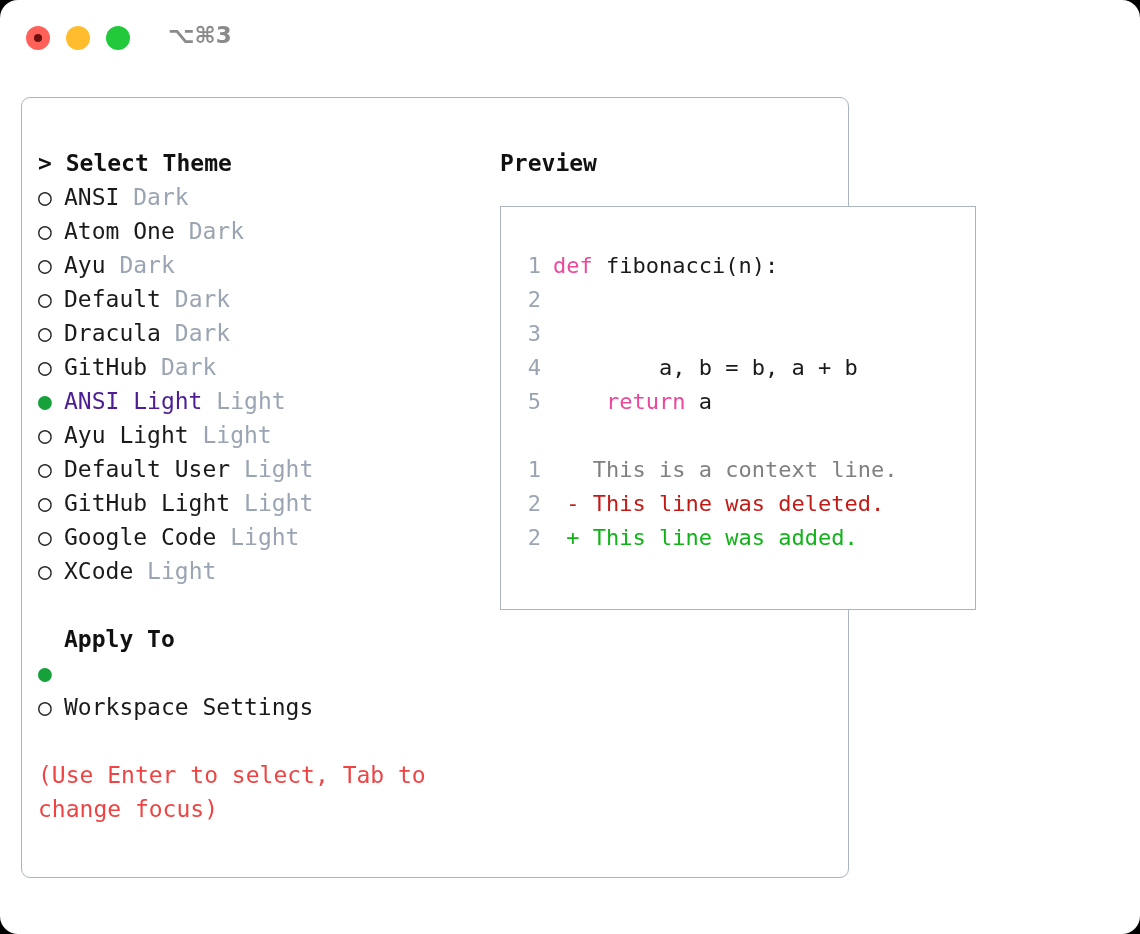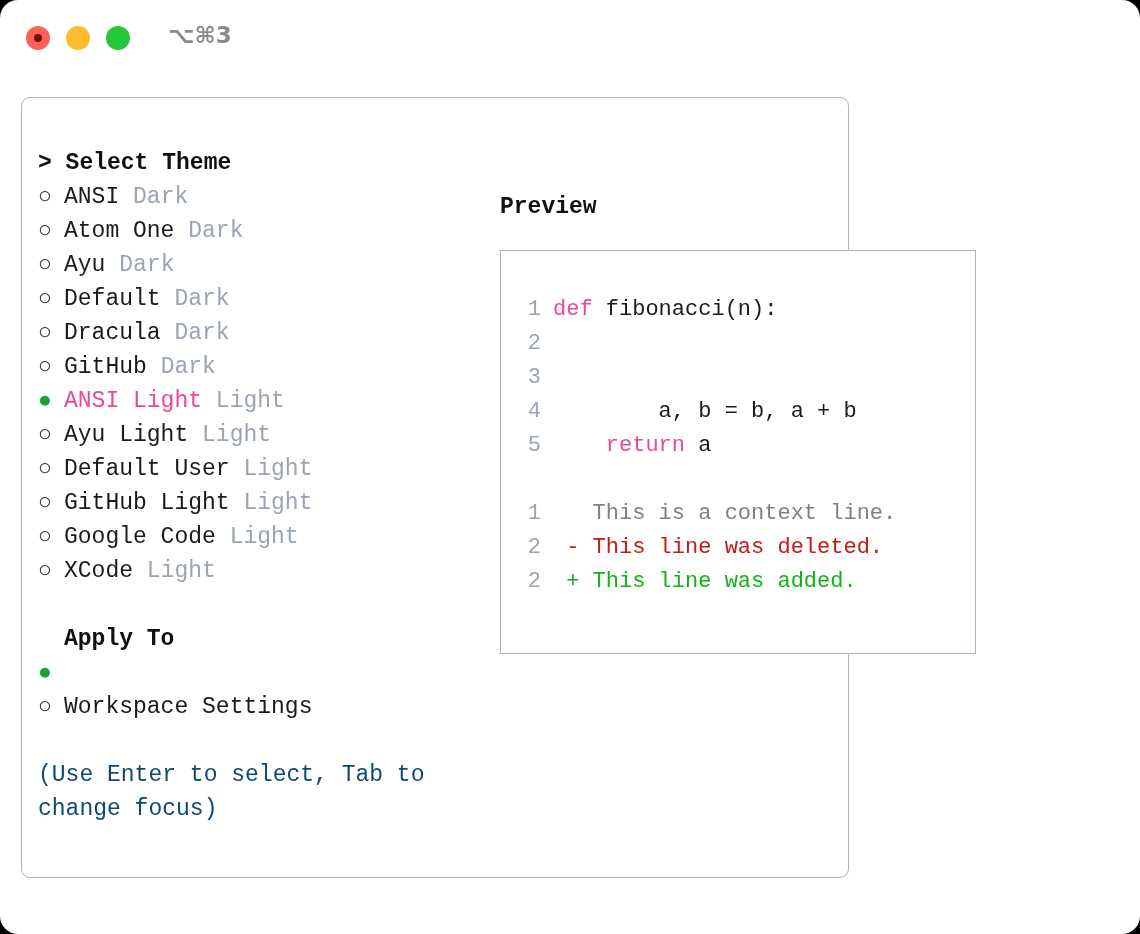--- a/index.html
+++ b/index.html
@@ -73,21 +73,20 @@
   .panel {
     position: absolute;
     left: 21px;
     top: 97px;
     width: 828px;
     height: 781px;
     border: 1.6px solid #aab4c2;
     border-radius: 9px;
     box-sizing: border-box;
     background: #ffffff;
-    font-family: Liberation Mono, monospace;
   }
 
   
   .left-col {
     position: absolute;
     left: 16px;
     top: 48px;
     width: 440px;
   }
   .section-header {
@@ -107,47 +106,46 @@
   .bullet {
     display: inline-block;
     width: 26px;
     flex: 0 0 26px;
     font-size: 23px;
     line-height: 34px;
   }
   .bullet.off { color: #2b2b2b; }
   .bullet.on  { color: #17a13a; }
   .name       { color: #1a1a1a; }
-  .name.sel   { color: #ec4899; }
+  .name.sel   { color: #4c1d95; }
   .variant    { color: #9aa4b2; }
 
   .apply-header {
     font-size: 23px;
     font-weight: bold;
     color: #111111;
     line-height: 34px;
     padding-left: 26px;
     white-space: pre;
   }
   .spacer { height: 34px; }
   .hint {
-    color: #0c4a6e;
+    color: #ef4444;
     font-size: 23px;
     line-height: 34px;
     width: 420px;
     white-space: normal;
   }
 
   
   .right-col {
     position: absolute;
     left: 478px;
     top: 48px;
     width: 500px;
-    margin-top: 44px;
   }
   .preview-title {
     font-size: 23px;
     font-weight: bold;
     color: #111111;
     line-height: 34px;
     white-space: pre;
   }
   .preview-box {
     margin-top: 26px;

